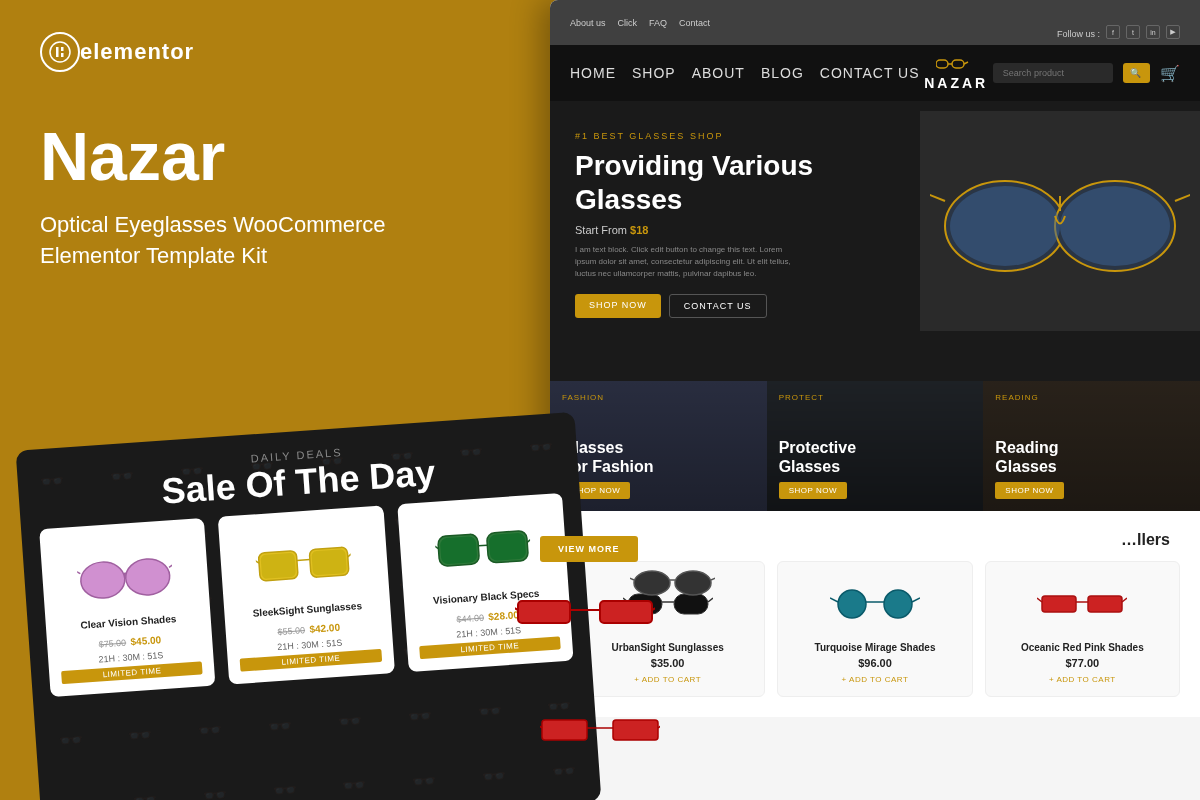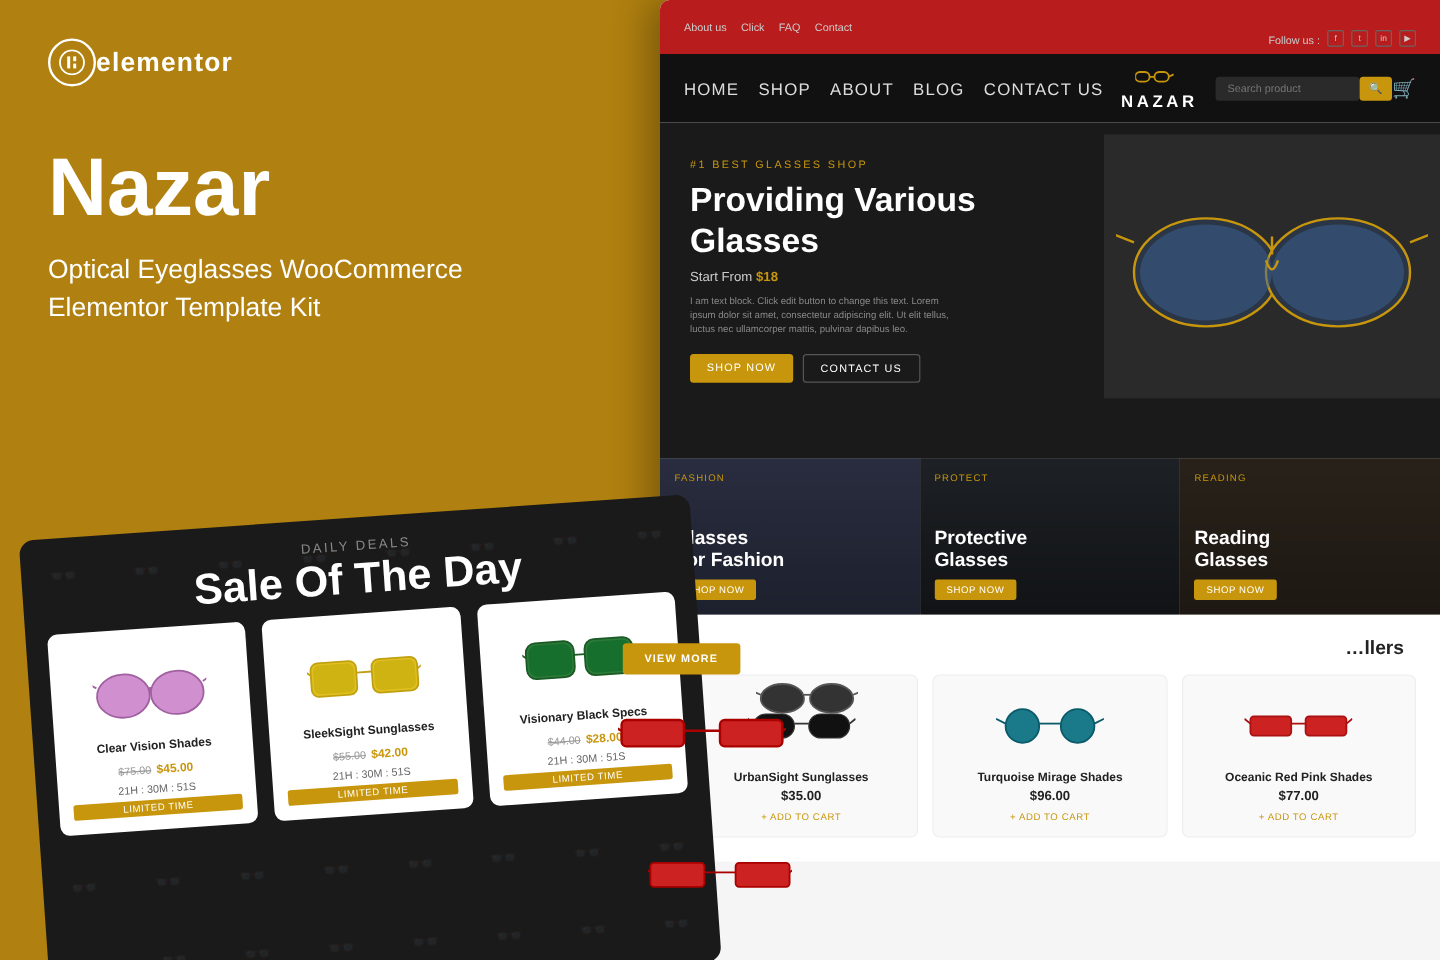--- a/index.html
+++ b/index.html
@@ -90,21 +90,21 @@
     .website-mockup {
       width: 100%;
       height: 100%;
       background: #f5f5f5;
       position: relative;
       overflow: hidden;
     }
 
     
     .top-bar {
-      background: #b91c1c;
+      background: #404040;
       padding: 6px 20px;
       display: flex;
       align-items: center;
       justify-content: space-between;
     }
 
     .top-bar-links {
       display: flex;
       gap: 12px;
     }
@@ -164,21 +164,21 @@
     .nav-logo-text {
       color: white;
       font-size: 14px;
       font-weight: 700;
       letter-spacing: 3px;
     }
 
     .nav-right {
       display: flex;
       align-items: center;
-      gap: 0;
+      gap: 10px;
     }
 
     .search-box {
       background: #2a2a2a;
       border: none;
       padding: 5px 10px;
       color: #aaa;
       font-size: 9px;
       border-radius: 3px;
       width: 120px;
@@ -820,21 +820,21 @@
           <span class="pc-price-new">$28.00</span>
         </div>
         <div class="pc-timer">21H : 30M : 51S</div>
         <div class="pc-badge">LIMITED TIME</div>
       </div>
 
     </div>
   </div>
 </div>
 
-<div style="position:absolute; bottom:238px; left:519px; z-index:12;">
+<div style="position:absolute; bottom:238px; left:540px; z-index:12;">
   <div style="background:#c8960c; color:white; font-size:9px; font-weight:700; padding:8px 18px; border-radius:3px; text-transform:uppercase; letter-spacing:1px; cursor:pointer;">VIEW MORE</div>
 </div>
 
 <div style="position:absolute; bottom:155px; left:515px; z-index:12;">
   <svg width="140" height="55" viewBox="0 0 140 55" fill="none">
     <rect x="3" y="15" width="52" height="22" rx="4" fill="#cc2222" stroke="#aa0000" stroke-width="2"></rect>
     <rect x="85" y="15" width="52" height="22" rx="4" fill="#cc2222" stroke="#aa0000" stroke-width="2"></rect>
     <line x1="55" y1="24" x2="85" y2="24" stroke="#aa0000" stroke-width="2"></line>
     <line x1="3" y1="24" x2="-8" y2="18" stroke="#aa0000" stroke-width="2"></line>
     <line x1="137" y1="24" x2="148" y2="18" stroke="#aa0000" stroke-width="2"></line>

